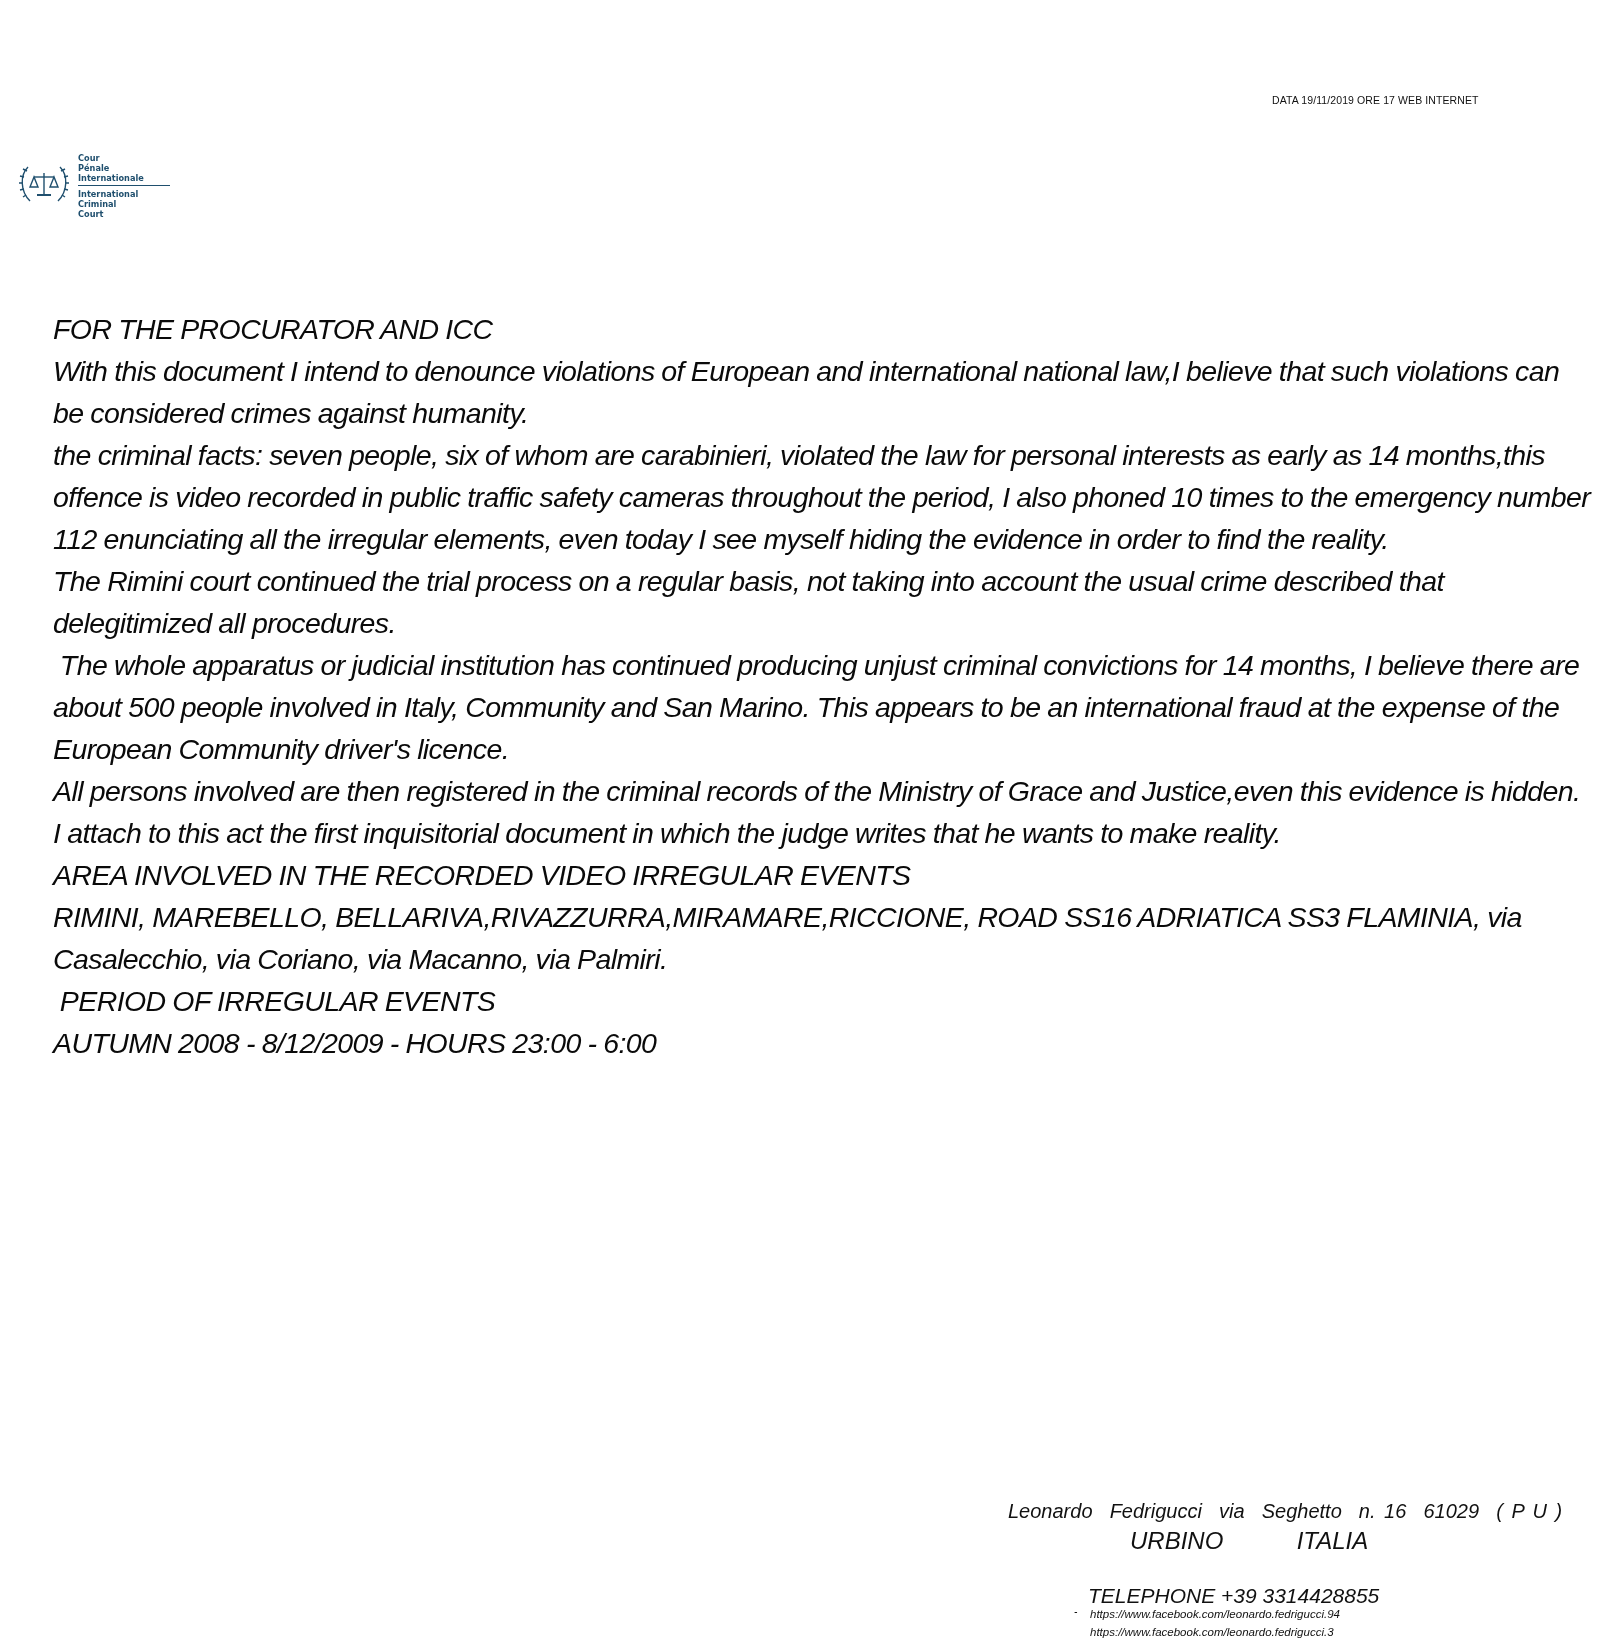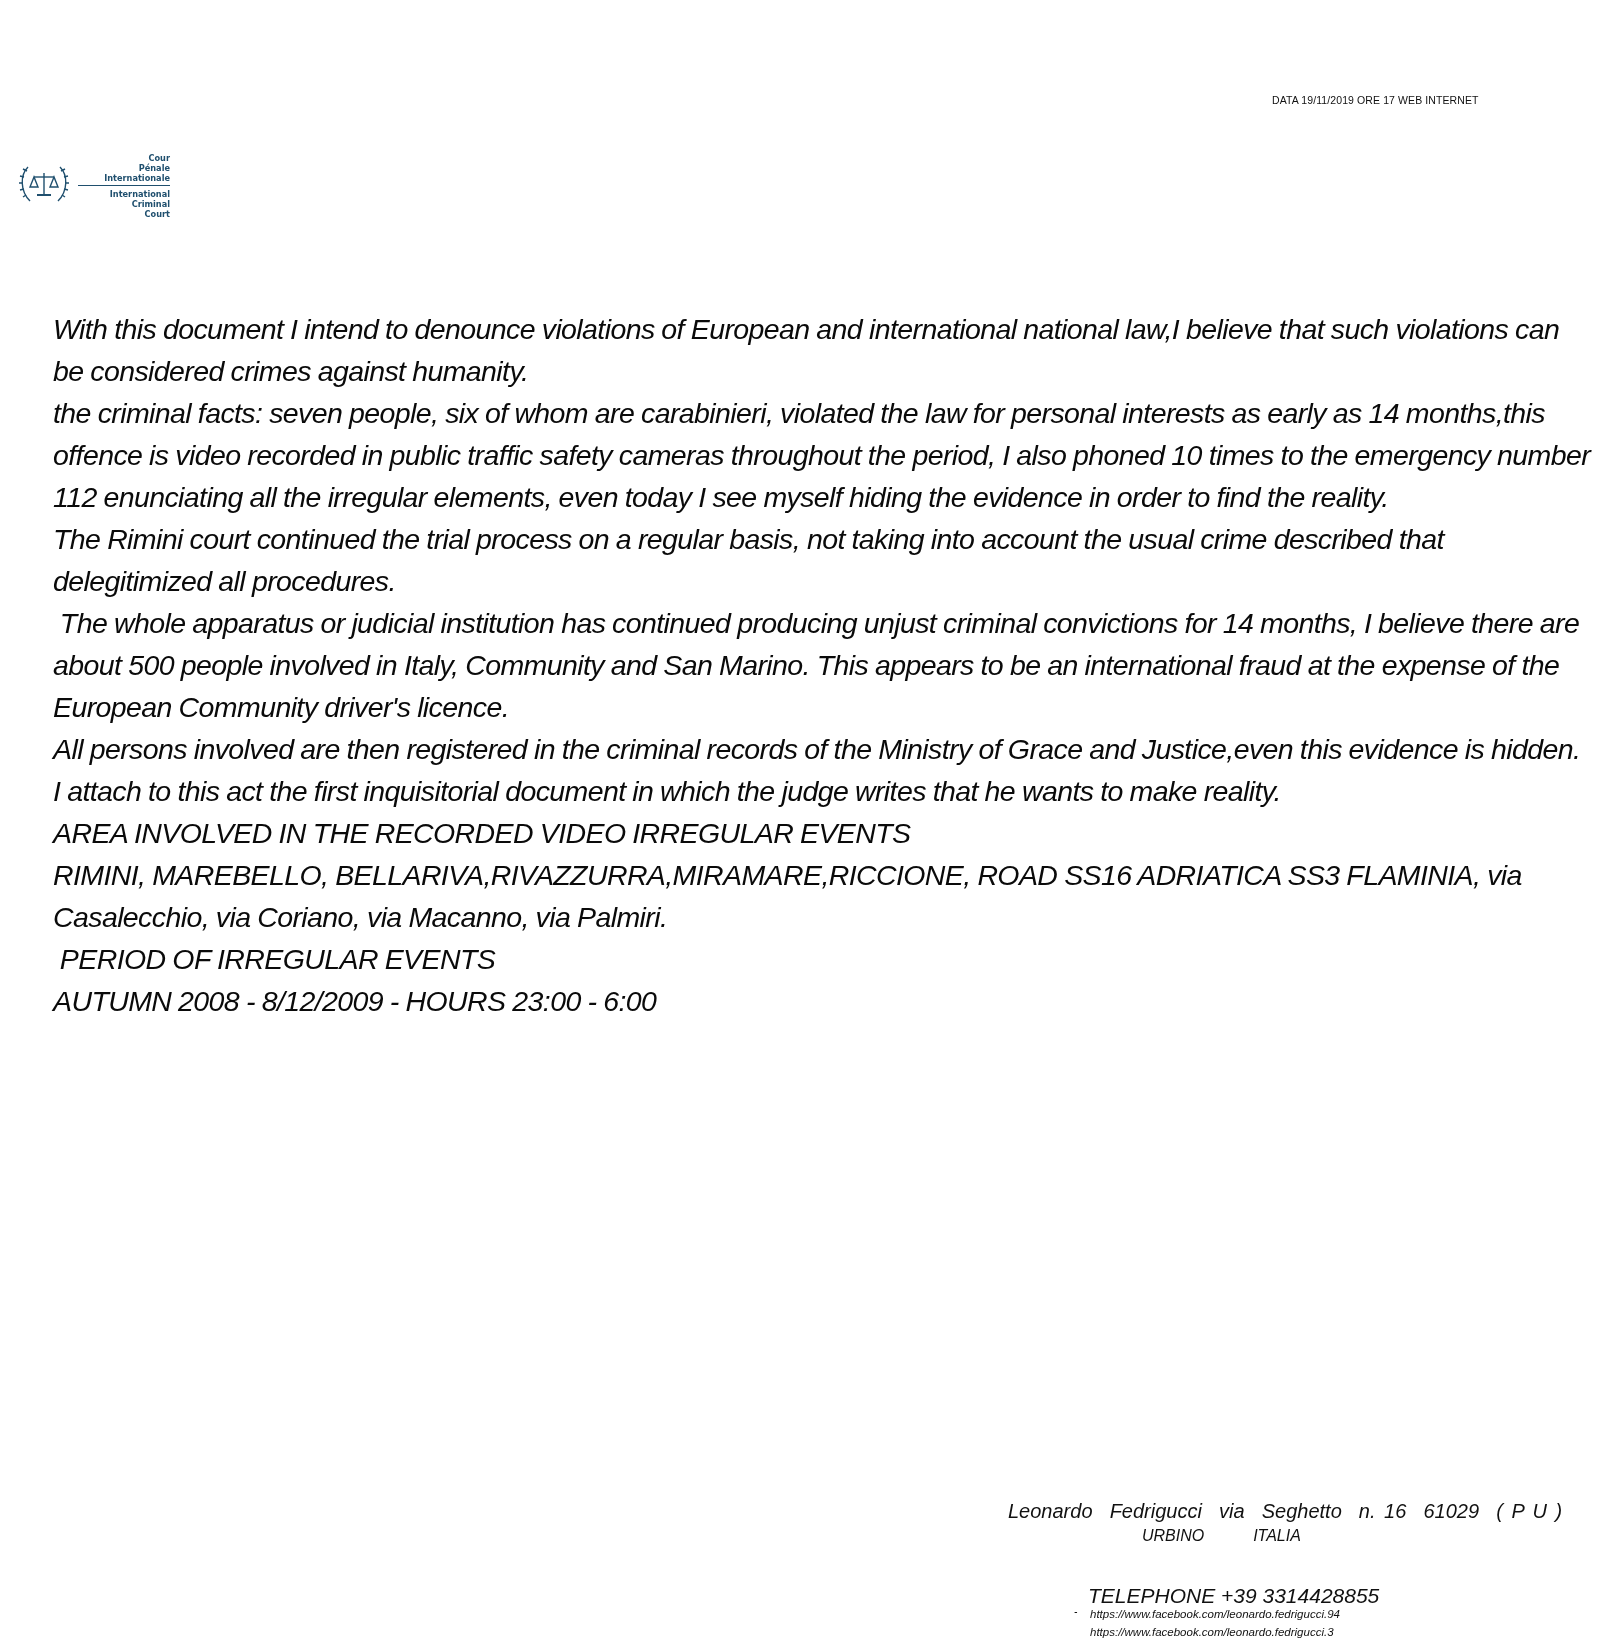--- a/index.html
+++ b/index.html
@@ -40,21 +40,20 @@
     }
     .logo-text {
       position: absolute;
       left: 60px;
       top: 0;
       font-family: "DejaVu Sans", sans-serif;
       font-weight: bold;
       font-size: 8.2px;
       line-height: 10px;
       color: #1f4f6e;
-      text-align: right;
     }
     .logo-text .line {
       display: block;
       white-space: nowrap;
     }
     .logo-divider {
       display: block;
       width: 92px;
       height: 1px;
       background: #1f4f6e;
@@ -88,23 +87,23 @@
     .footer .addr {
       position: absolute;
       left: 8px;
       top: 0;
       font-size: 20px;
       white-space: pre;
       word-spacing: 3px;
     }
     .footer .city {
       position: absolute;
-      left: 142px;
+      left: 130px;
       top: 27px;
-      font-size: 16px;
+      font-size: 24px;
       white-space: pre;
     }
     .footer .phone {
       position: absolute;
       left: 88px;
       top: 84px;
       font-size: 21px;
       white-space: nowrap;
     }
     .footer .dash {
@@ -146,20 +145,21 @@
     <span class="line">Pénale</span>
     <span class="line">Internationale</span>
     <span class="logo-divider"></span>
     <span class="line">International</span>
     <span class="line">Criminal</span>
     <span class="line">Court</span>
   </div>
 </div>
 
 <div class="body-text">
+  <span class="para">FOR THE PROCURATOR AND ICC</span>
   <span class="para">With this document I intend to denounce violations of European and international national law,I believe that such violations can be considered crimes against humanity.</span>
   <span class="para">the criminal facts: seven people, six of whom are carabinieri, violated the law for personal interests as early as 14 months,this offence is video recorded in public traffic safety cameras throughout the period, I also phoned 10 times to the emergency number 112 enunciating all the irregular elements, even today I see myself hiding the evidence in order to find the reality.</span>
   <span class="para">The Rimini court continued the trial process on a regular basis, not taking into account the usual crime described that delegitimized all procedures.</span>
   <span class="para"> The whole apparatus or judicial institution has continued producing unjust criminal convictions for 14 months, I believe there are about 500 people involved in Italy, Community and San Marino. This appears to be an international fraud at the expense of the European Community driver's licence.</span>
   <span class="para">All persons involved are then registered in the criminal records of the Ministry of Grace and Justice,even this evidence is hidden.</span>
   <span class="para">I attach to this act the first inquisitorial document in which the judge writes that he wants to make reality.</span>
   <span class="para">AREA INVOLVED IN THE RECORDED VIDEO IRREGULAR EVENTS</span>
   <span class="para">RIMINI, MAREBELLO, BELLARIVA,RIVAZZURRA,MIRAMARE,RICCIONE, ROAD SS16 ADRIATICA SS3 FLAMINIA, via Casalecchio, via Coriano, via Macanno, via Palmiri.</span>
   <span class="para"> PERIOD OF IRREGULAR EVENTS</span>
   <span class="para">AUTUMN 2008 - 8/12/2009 - HOURS 23:00 - 6:00</span>

